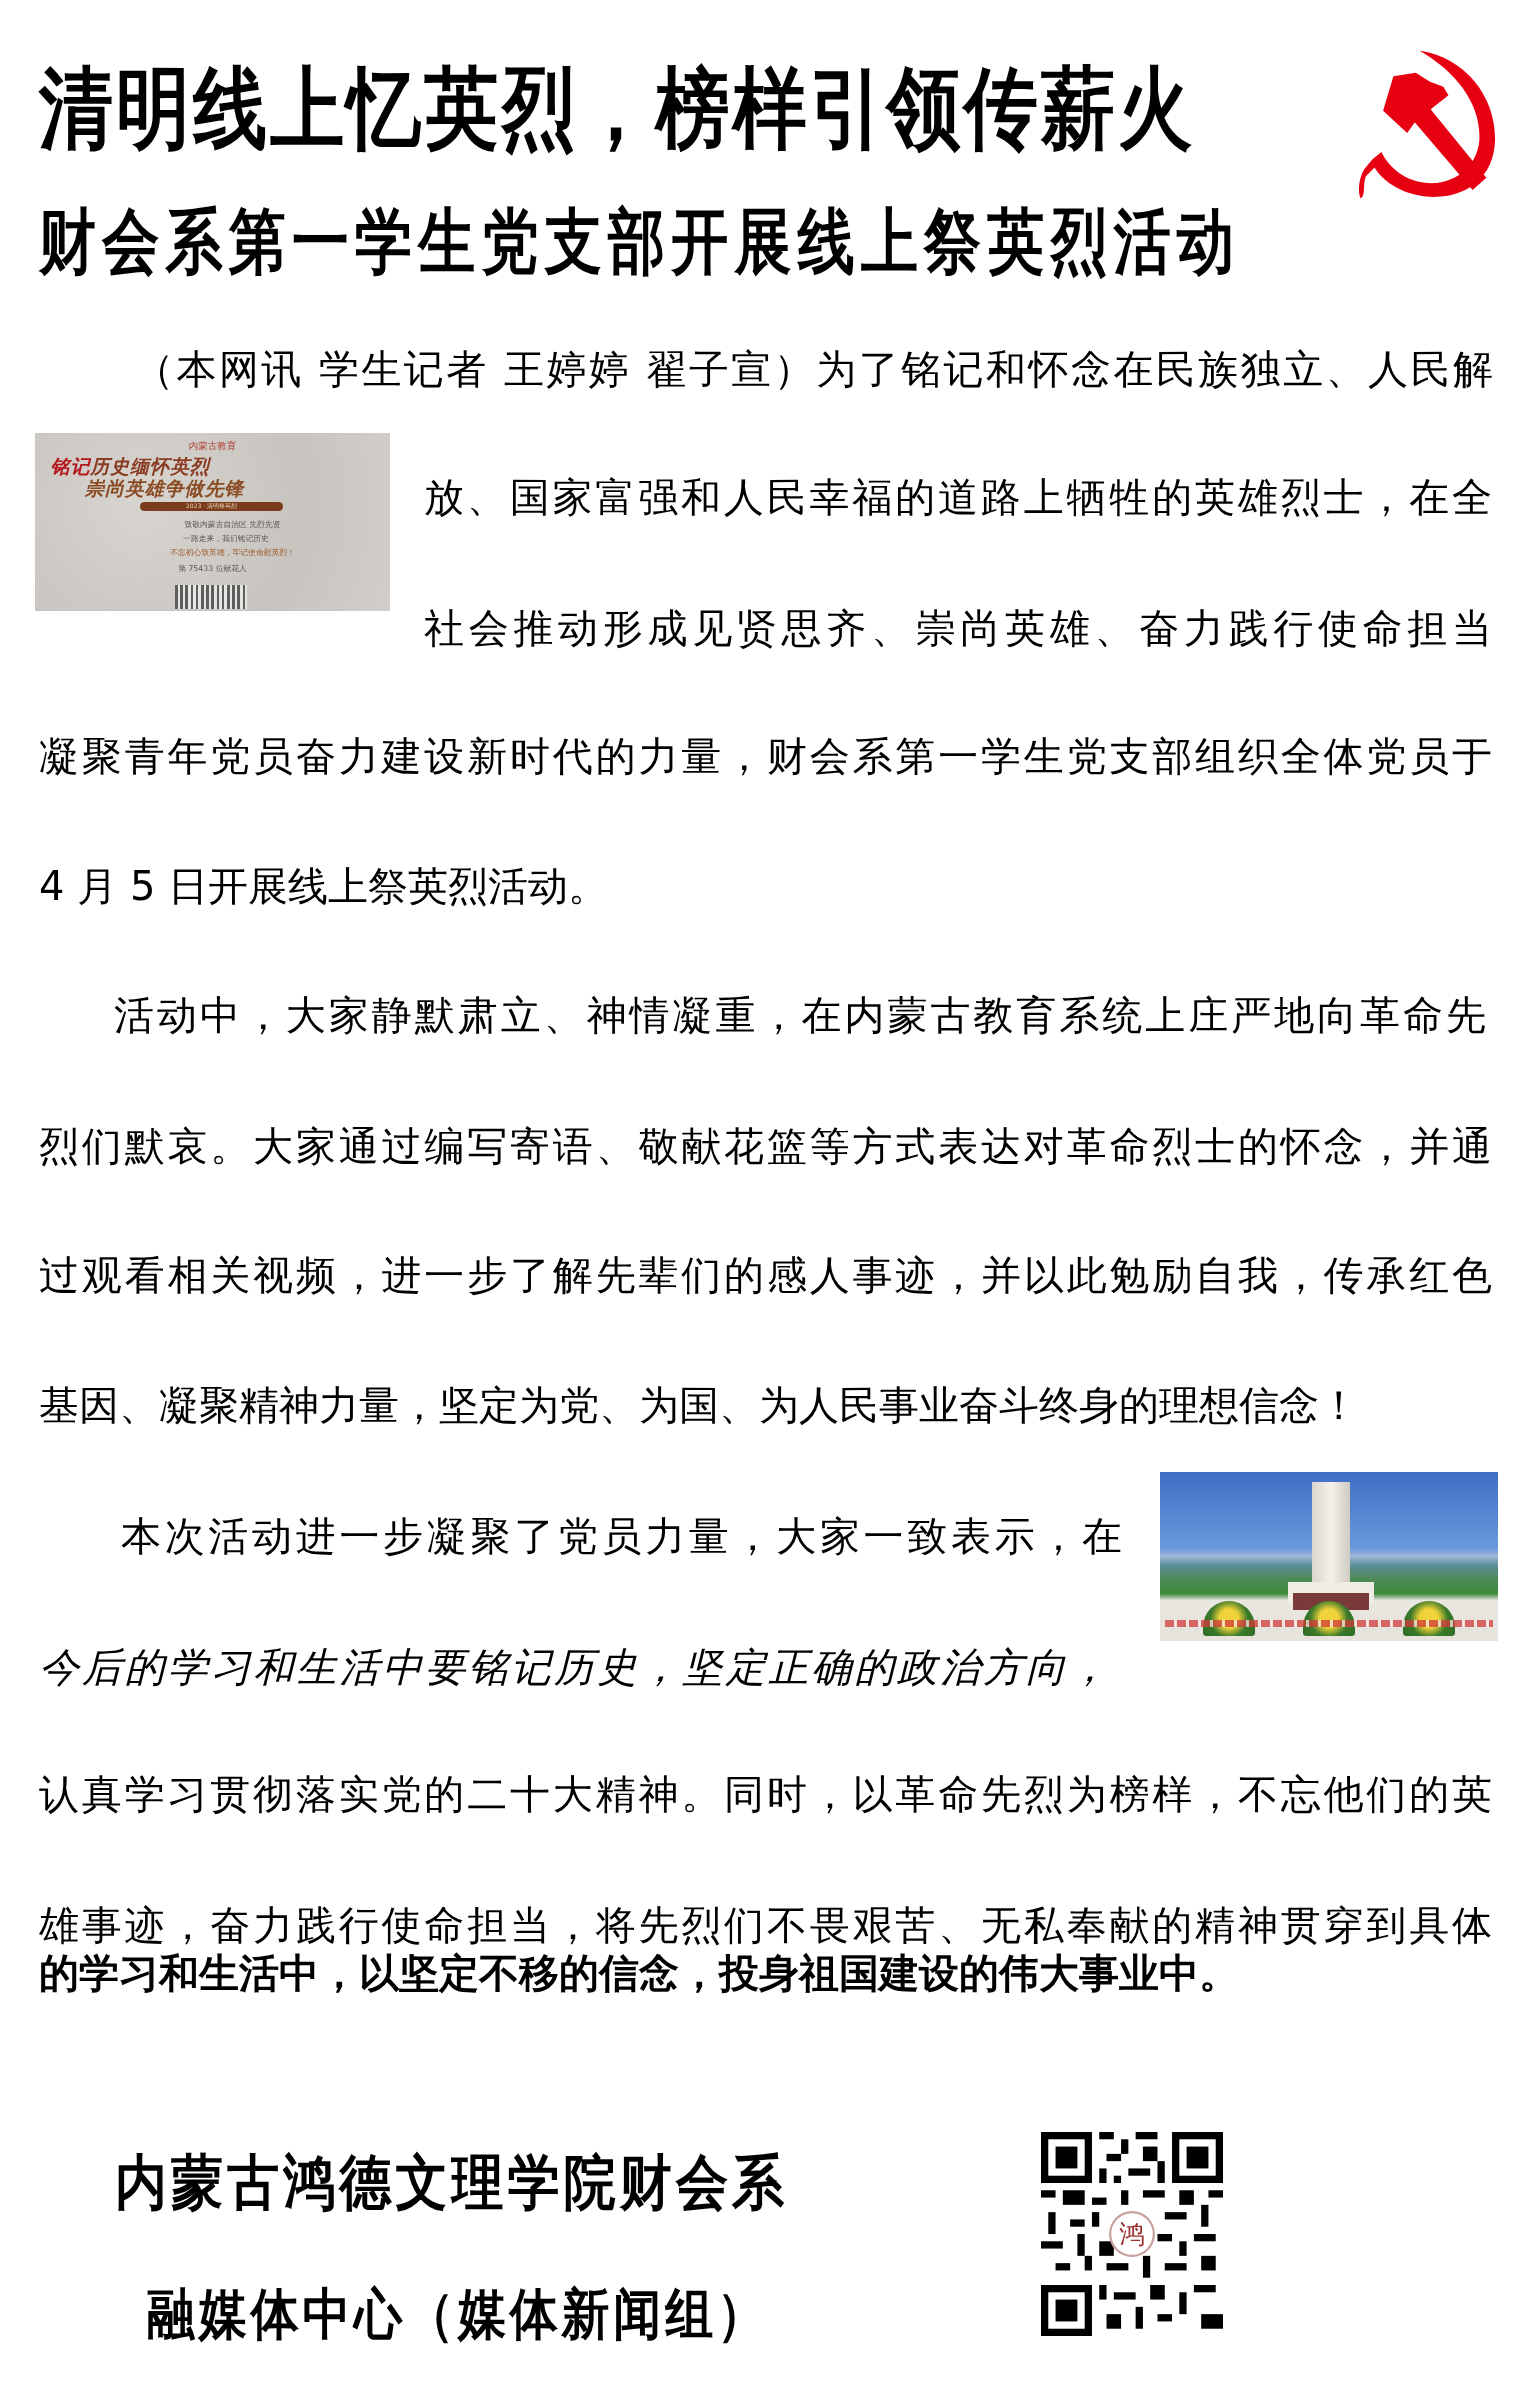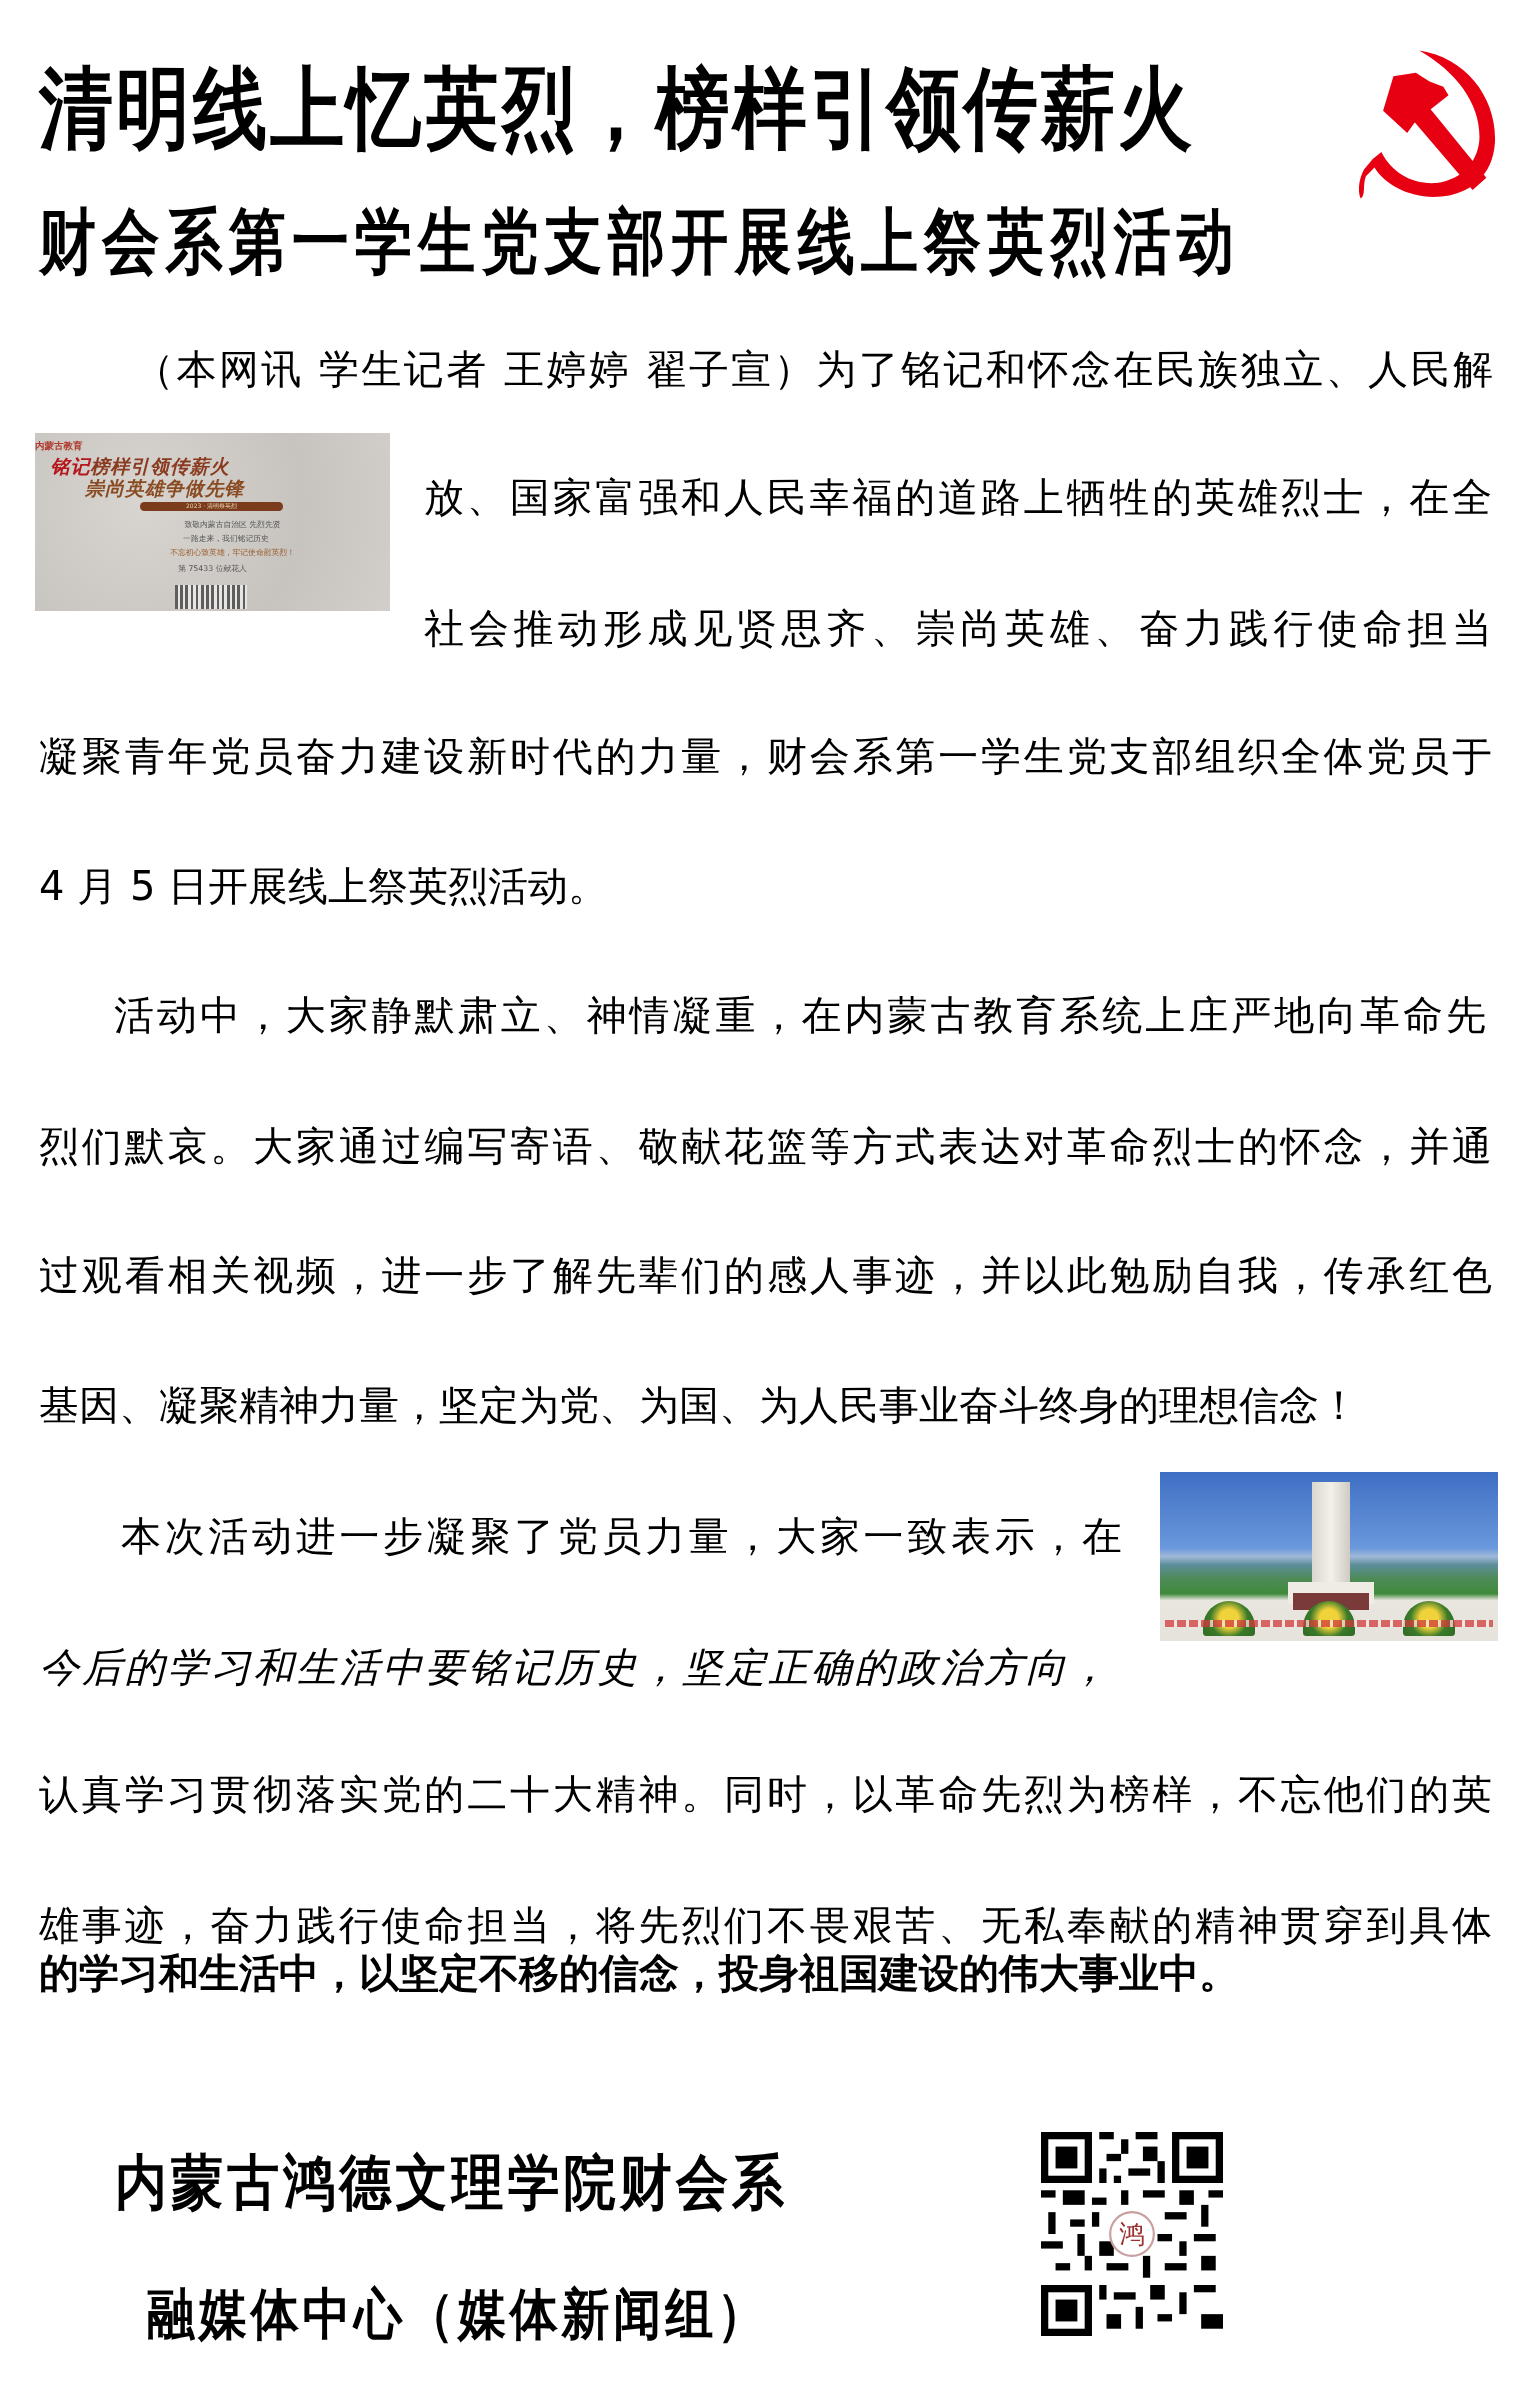--- a/index.html
+++ b/index.html
@@ -20,21 +20,21 @@
   .footer1 { left: 115px; top: 2148px; width: 669px; height: 69px; line-height: 69px; font-size: 52px; }
   .footer2 { left: 147px; top: 2280px; width: 618px; height: 69px; line-height: 69px; font-size: 48px; }
 
   
   .emblem { left: 1359px; top: 47px; width: 142px; height: 155px; }
 
   
   .poster { left: 35px; top: 433px; width: 355px; height: 178px; background: #cfcbc6;
             background-image: radial-gradient(circle at 30% 40%, #d8d5d0 0, #c7c3be 60%, #d2cfca 100%);
             overflow: hidden; }
-  .poster .p-logo { position: absolute; left: 0; right: 0; top: 7px; text-align: left; font-size: 9.5px; color: #b03a2e; font-weight: bold; }
+  .poster .p-logo { position: absolute; left: 0; right: 0; top: 7px; text-align: center; font-size: 9.5px; color: #b03a2e; font-weight: normal; }
   .poster .p-h1 { position: absolute; left: 15.5px; top: 21px; font-size: 19px; font-weight: bold; color: #8a3a20; font-style: italic; letter-spacing: 0.9px; }
   .poster .p-h1 .red { color: #b4161b; }
   .poster .p-h2 { position: absolute; left: 50px; top: 43px; font-size: 19px; font-weight: bold; color: #8a4a22; font-style: italic; letter-spacing: 0.9px; }
   .poster .p-pill { position: absolute; left: 105px; top: 69px; width: 143px; height: 8.6px; border-radius: 4.3px; background: #7a3c1c; color: #f0d8b0; font-size: 6px; line-height: 8.6px; text-align: center; }
   .poster .p-t { position: absolute; left: 0; right: 0; text-align: center; font-size: 7.8px; color: #555; }
   .poster .p-t.brown { color: #9a5a2a; padding-left: 40px; }
   .poster .p-qr { position: absolute; left: 140px; top: 152px; width: 72px; height: 24px; background:
             repeating-linear-gradient(90deg, #444 0 2.6px, #eee 2.6px 5.2px), #fff; opacity: .8; }
 
   
@@ -66,21 +66,21 @@
     <path d="M40 34 L66 30 L82 40 L98 46 L104 56 L66 86 L56 100 L28 74 Z" fill="#e60012"></path>
 
     <path d="M60 82 L78 66 L148 152 L132 166 Z" fill="#e60012"></path>
   </svg>
 </div>
 
 <div class="line" style="left:134px; top:343px; width:1359px;">（本网讯 学生记者 王婷婷 翟子宣）为了铭记和怀念在民族独立、人民解</div>
 
 <div class="abs poster">
   <div class="p-logo">内蒙古教育</div>
-  <div class="p-h1"><span class="red">铭记</span><span>榜样引领传薪火</span></div>
+  <div class="p-h1"><span class="red">铭记</span><span>历史缅怀英烈</span></div>
   <div class="p-h2">崇尚英雄争做先锋</div>
   <div class="p-pill">2023 · 清明祭英烈</div>
   <div class="p-t" style="top:86px;margin-left:40px;">致敬内蒙古自治区 先烈先贤</div>
   <div class="p-t" style="top:100px;padding-left:27px;">一路走来，我们铭记历史</div>
   <div class="p-t brown" style="top:114px;">不忘初心致英雄，牢记使命慰英烈！</div>
   <div class="p-t" style="top:130px;">第 75433 位献花人</div>
   <div class="p-qr"></div>
 </div>
 
 <div class="line" style="left:424px; top:471px; width:1068px;">放、国家富强和人民幸福的道路上牺牲的英雄烈士，在全</div>

